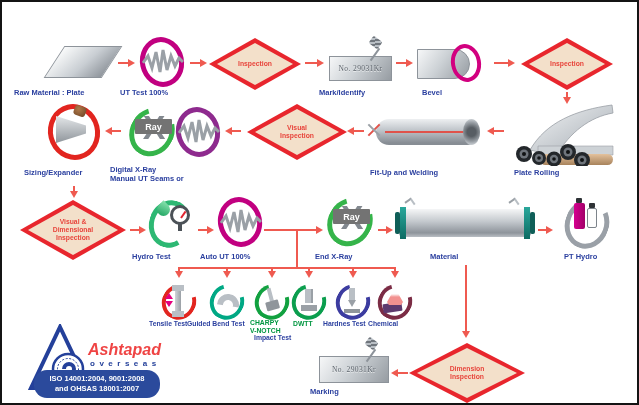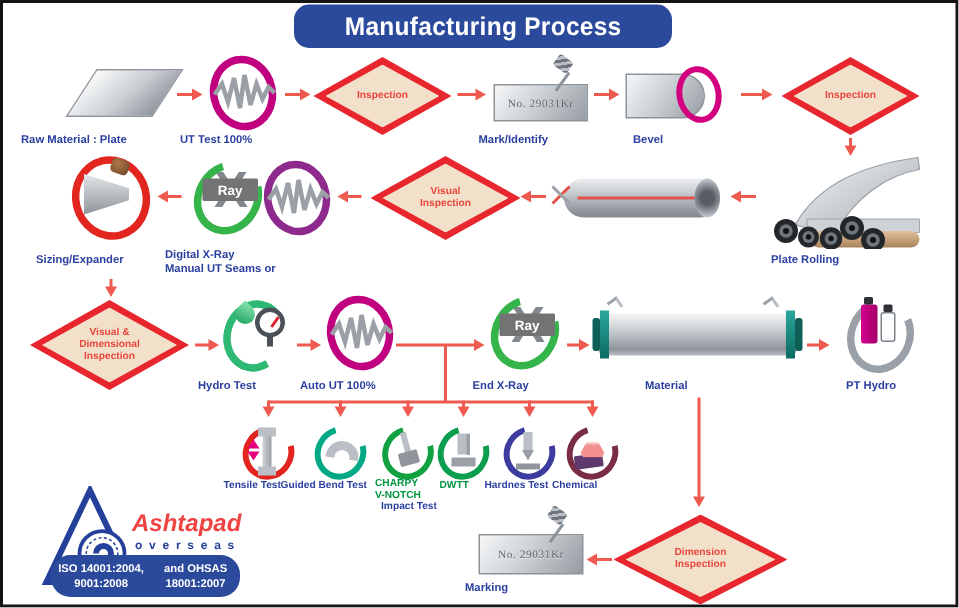--- a/index.html
+++ b/index.html
@@ -77,30 +77,27 @@
   .press::before{content:"";position:absolute;left:4px;top:0;width:8px;height:14px;background:#b9bfc5;box-shadow:-4px 0 0 -2px #9aa0a6 inset}
   .press::after{content:"";position:absolute;left:0;bottom:0;width:16px;height:6px;background:#9aa0a6}
   .ind{position:absolute;width:6px;height:12px;background:#b9bfc5}
   .ind::after{content:"";position:absolute;left:-1px;top:12px;border:4px solid transparent;border-top:7px solid #9aa0a6}
   .ind::before{content:"";position:absolute;left:-5px;top:21px;width:16px;height:4px;background:#8f959b}
   .flask{position:absolute;width:16px;height:19px;background:linear-gradient(#fefefe 42%,#f2918f 58%);clip-path:polygon(36% 0,64% 0,64% 30%,100% 84%,88% 100%,12% 100%,0 84%,36% 30%)}
   .book{position:absolute;width:19px;height:9px;background:#5e3a6e;border-radius:1px;transform:rotate(-8deg)}
   
   .brand{position:absolute;font:italic bold 16px "Liberation Sans",sans-serif;color:#ef4444}
   .overseas{position:absolute;font:bold 8px "Liberation Sans",sans-serif;color:#24409a;letter-spacing:4.5px}
-  .isobadge{position:absolute;background:#2b4a9c;border-radius:13px;display:flex;align-items:center;justify-content:center;color:#fff;font:bold 7.5px/1.3 "Liberation Sans",sans-serif;text-align:center}
+  .isobadge{position:absolute;background:#2b4a9c;border-radius:13px;display:flex;flex-direction:column;align-items:center;justify-content:center;color:#fff;font:bold 7.5px/1.3 "Liberation Sans",sans-serif;text-align:center}
 </style>
 </head>
 <body>
 
 <div id="stage">
 
-  <div class="titlebar" style="left:194px;top:1px;width:252px;height:29px">
-    <span>Manufacturing Process</span>
-  </div>
 
   <div class="rawp" style="left:52px;top:44px;width:58px;height:32px"></div>
   <div class="lbl" style="left:12px;top:86px;width:122px">Raw Material : Plate</div>
 
   <div class="arr h head-r" style="left:116px;top:60px;width:14px"></div>
 
   <div class="ring" style="left:138px;top:35px;width:44px;height:50px;border-color:#c10080;transform:rotate(-12deg)"></div>
   <svg class="zig" viewBox="0 0 40 26" style="left:140px;top:47px;width:42px;height:26px">
       <polyline points="0,14 5,7 9,19 13,3 17,23 20,1 24,21 28,7 32,17 36,9 40,13"></polyline>
     </svg>
@@ -174,20 +171,21 @@
         <circle cx="72" cy="56" r="4.5" fill="#6f757c"></circle>
         <circle cx="72" cy="56" r="2" fill="#101214"></circle>
     </g>
   </svg>
   <div class="lbl" style="left:512px;top:166px;width:95px">Plate Rolling</div>
 
   <div class="arr h head-l" style="left:488px;top:128px;width:14px"></div>
 
   <div class="fpipe" style="left:374px;top:117px;width:104px;height:26px"></div>
   <div class="sparks" style="left:364px;top:118px"></div>
+  <div class="lbl" style="left:368px;top:166px;width:112px">Fit-Up and Welding</div>
 
   <div class="arr h head-l" style="left:348px;top:128px;width:14px"></div>
 
   <div class="diam" style="left:245px;top:102px;width:100px;height:56px">
     <div class="do"></div>
     <div class="di"></div>
     <div class="dt">
       <span>Visual</span>
       <span>Inspection</span>
     </div>

